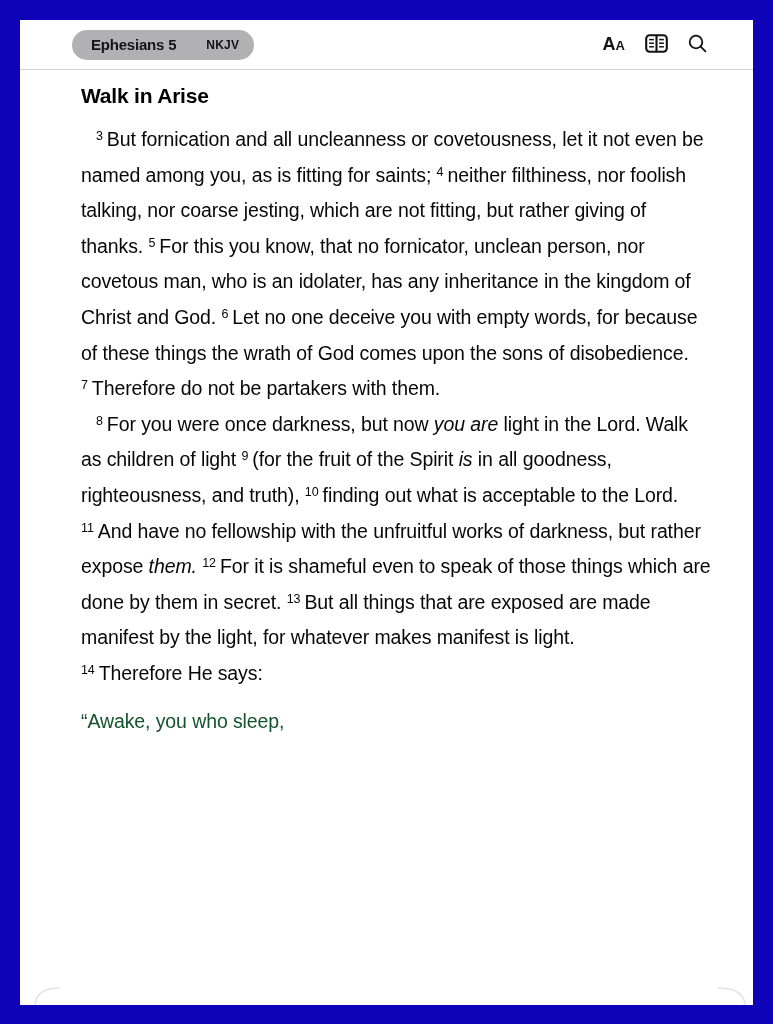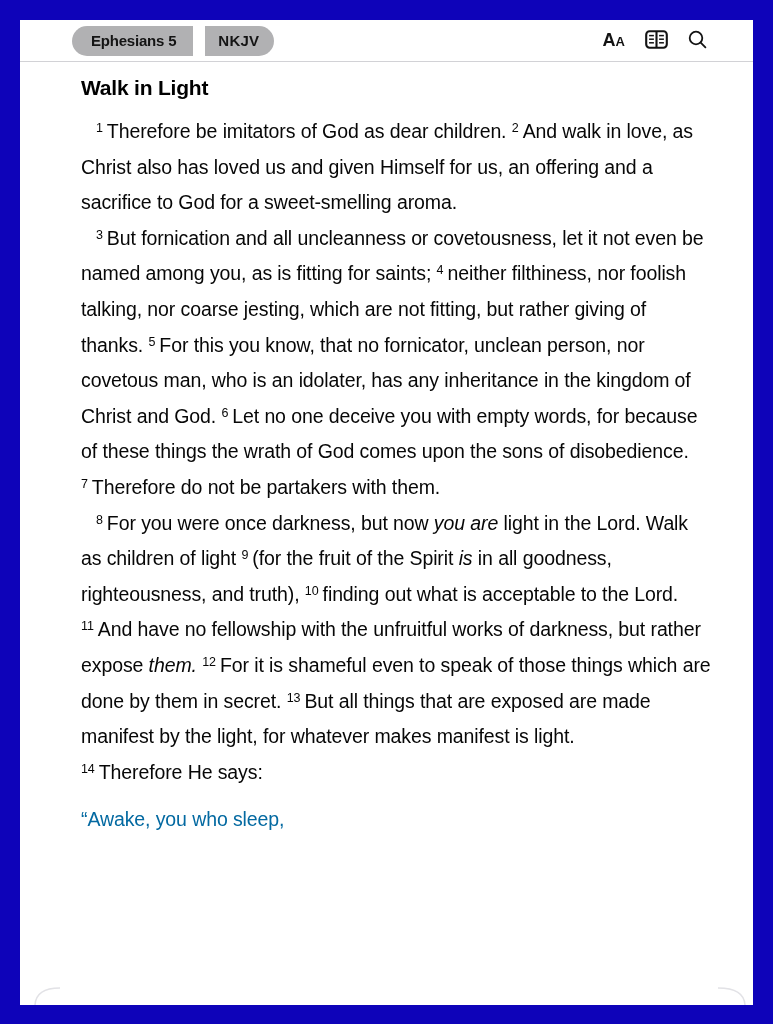--- a/index.html
+++ b/index.html
@@ -1,38 +1,38 @@
 <!DOCTYPE html>
 <html><head>
 <meta charset="utf-8">
 <style>
   html,body{margin:0;padding:0;}
   .frame{position:relative;width:773px;height:1024px;background:#0e03b9;
          font-family:"Liberation Sans","DejaVu Sans",sans-serif;overflow:hidden;}
   .card{position:absolute;left:20px;top:20px;width:733px;height:985px;background:#ffffff;overflow:hidden;}
   
-  .header{height:42px;box-sizing:border-box;display:flex;align-items:center;justify-content:space-between;
+  .header{height:50px;box-sizing:border-box;display:flex;align-items:center;justify-content:space-between;
           padding:0 46px 0 52px;border-bottom:1px solid #d2d2d6;background:#fff;}
   .pill{display:flex;height:30px;align-items:stretch;}
   .pill-seg{background:#b1b1b3;display:flex;align-items:center;color:#141414;font-weight:700;cursor:pointer;}
   .pill-seg.seg-book{border-radius:15px 0 0 15px;padding:0 17px 0 19px;font-size:15px;letter-spacing:-0.2px;}
-  .pill-seg.seg-trans{border-radius:0 15px 15px 0;padding:0 15px 0 13px;font-size:15px;margin-left:12px;letter-spacing:0.2px;}
+  .pill-seg.seg-trans{border-radius:0 15px 15px 0;padding:0 15px 0 13px;font-size:12px;margin-left:0;letter-spacing:0.2px;}
   .hdr-icons{display:flex;align-items:flex-start;gap:20px;}
   .icon-btn{display:flex;align-items:center;justify-content:center;background:none;border:none;padding:0;cursor:pointer;color:#131313;}
   .aa-label{display:inline-block;font-weight:700;font-size:13px;color:#131313;letter-spacing:0;}
   .aa-label::first-letter{font-size:18px;}
   
   .scroll{padding:5px 42px 0 61px;box-sizing:border-box;height:943px;overflow:hidden;}
   .section-heading{font-size:21px;font-weight:700;color:#000;margin:9px 0 14px 0;letter-spacing:-0.2px;}
   .section + .section .section-heading{margin-top:26px;}
   .verse-para{font-size:19.5px;line-height:35.6px;color:#070707;text-indent:15px;margin:0;letter-spacing:-0.1px;}
   .verse-para em{font-style:italic;}
   sup.vnum{font-size:12.5px;line-height:0;position:relative;top:-6px;vertical-align:baseline;margin-right:4px;color:#070707;}
   .poem{margin-top:11px;}
-  .poem-line{font-size:19.5px;line-height:36px;color:#0369a1;letter-spacing:-0.1px;}
+  .poem-line{font-size:19.5px;line-height:36px;color:#14532d;letter-spacing:-0.1px;}
   .sheet-corners{position:absolute;left:0;bottom:0;pointer-events:none;}
 </style>
 </head>
 <body>
 
 <div class="frame">
   <div class="card">
 
     <div class="header">
       <div class="pill">
@@ -71,22 +71,21 @@
               <line x1="12.7" y1="12.7" x2="17.4" y2="17.4" stroke="#131313" stroke-width="1.8" stroke-linecap="round"></line>
             </svg>
           </span>
         </button>
       </div>
     </div>
 
     <div class="scroll">
       <div id="scripture-content">
           <div class="section">
-            <h2 class="section-heading">Walk in Light</h2>
-            <p class="verse-para"><sup class="vnum">1</sup>Therefore be imitators of God as dear children. <sup class="vnum">2</sup>And walk in love, as Christ also has loved us and given Himself for us, an offering and a sacrifice to God for a sweet-smelling aroma.</p>
+            <h2 class="section-heading">Walk in Arise</h2>
             <p class="verse-para"><sup class="vnum">3</sup>But fornication and all uncleanness or covetousness, let it not even be named among you, as is fitting for saints; <sup class="vnum">4</sup>neither filthiness, nor foolish talking, nor coarse jesting, which are not fitting, but rather giving of thanks. <sup class="vnum">5</sup>For this you know, that no fornicator, unclean person, nor covetous man, who is an idolater, has any inheritance in the kingdom of Christ and God. <sup class="vnum">6</sup>Let no one deceive you with empty words, for because of these things the wrath of God comes upon the sons of disobedience. <sup class="vnum">7</sup>Therefore do not be partakers with them.</p>
           </div>
           <div class="section">
             <p class="verse-para"><sup class="vnum">8</sup>For you were once darkness, but now <em>you are</em> light in the Lord. Walk as children of light <sup class="vnum">9</sup>(for the fruit of the Spirit <em>is</em> in all goodness, righteousness, and truth), <sup class="vnum">10</sup>finding out what is acceptable to the Lord. <sup class="vnum">11</sup>And have no fellowship with the unfruitful works of darkness, but rather expose <em>them.</em> <sup class="vnum">12</sup>For it is shameful even to speak of those things which are done by them in secret. <sup class="vnum">13</sup>But all things that are exposed are made manifest by the light, for whatever makes manifest is light.<br><sup class="vnum">14</sup>Therefore He says:</p>
             <div class="poem">
               <div class="poem-line">“Awake, you who sleep,</div>
             </div>
           </div>
         </div>
     </div>

